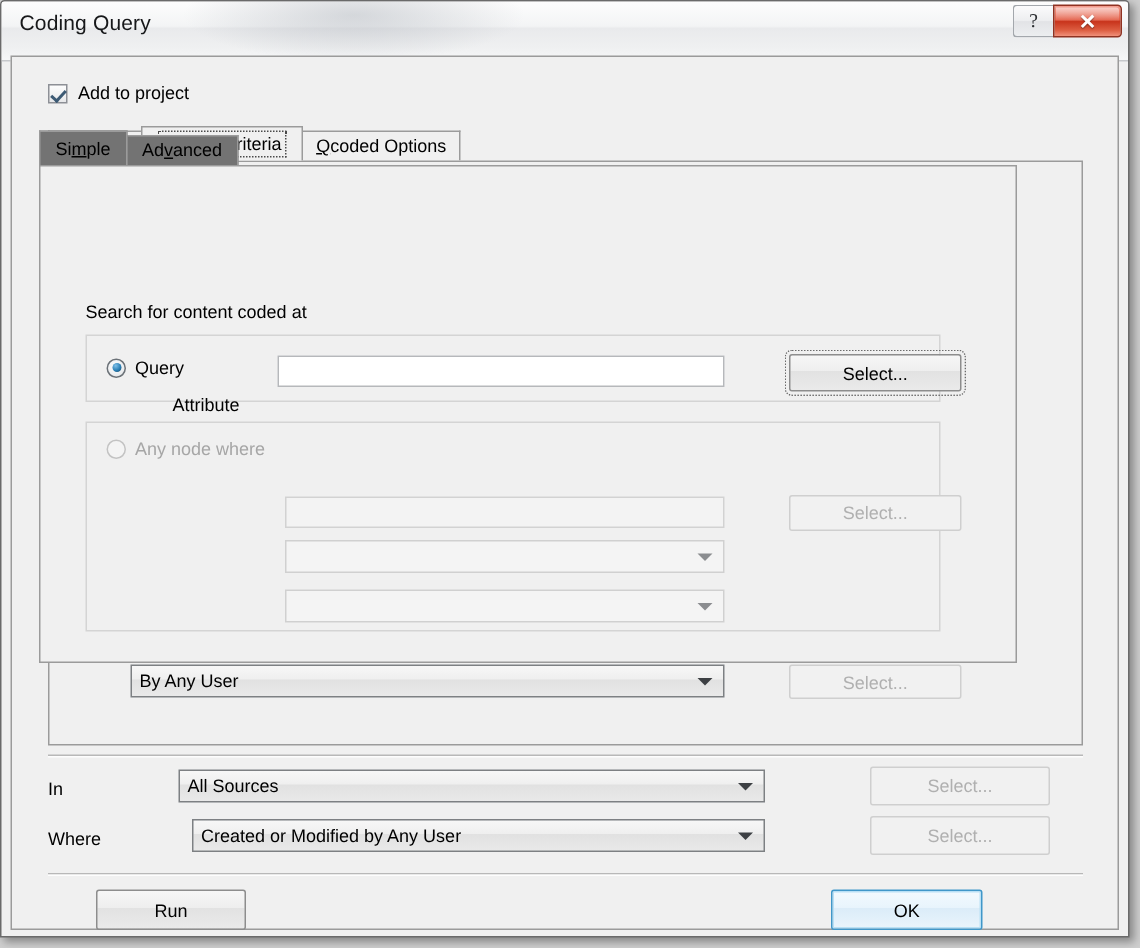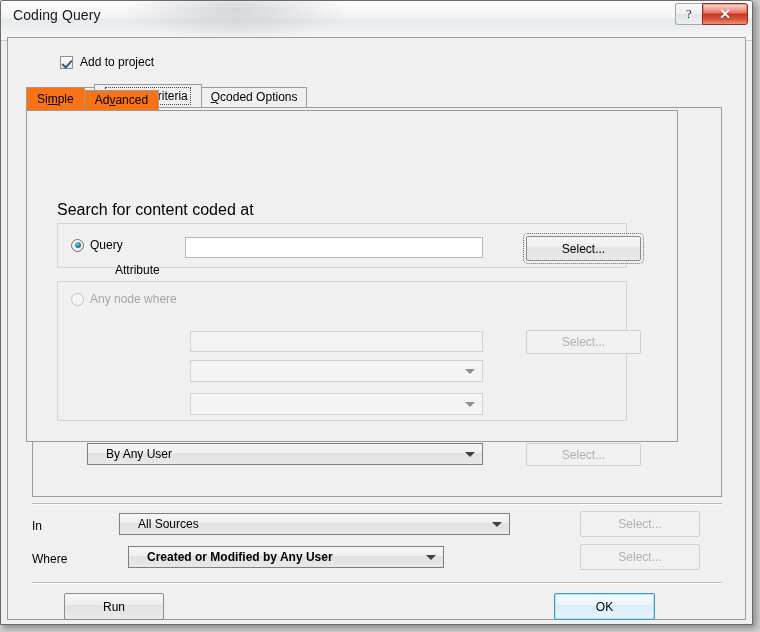--- a/index.html
+++ b/index.html
@@ -96,21 +96,20 @@
     background: #f0f0f0;
     border: 1px solid #9b9b9b;
   }
 
   
   .addproj {
     position: absolute;
     left: 24px; top: 17px;
     display: flex; align-items: center;
     cursor: default;
-    margin-left: 28px;
   }
   .chk {
     width: 13px; height: 13px;
     border: 1px solid #8d9096;
     background: linear-gradient(to bottom, #fdfdfd, #e7e8ea);
     position: relative;
     margin-right: 7px;
     flex: none;
   }
   .chk::after {
@@ -176,21 +175,21 @@
     align-items: flex-end;
     z-index: 4;
   }
   .subtab {
     height: 20px;
     padding: 0 10px;
     line-height: 19px;
     font-size: 12px;
     border: 1px solid #9b9b9b;
     border-bottom: none;
-    background: #f97316;
+    background: #737373;
     margin-right: -1px;
     cursor: default;
     white-space: nowrap;
   }
   .subtab.active {
     height: 23px;
     line-height: 22px;
     z-index: 5;
   }
   .subpanel {
@@ -201,21 +200,21 @@
     background: #f0f0f0;
     z-index: 2;
   }
 
   .underline { text-decoration: underline; }
 
   
   .search-label {
     position: absolute;
     left: 30px; top: 90px;
-    font-size: 16px;
+    font-size: 12px;
     text-align: right;
   }
 
   
   .groupbox {
     position: absolute;
     border: 1px solid #d4d4d4;
     background: #f0f0f0;
   }
   .gb-node  { left: 30px; top: 112px; width: 570px; height: 45px; }
@@ -281,21 +280,21 @@
   }
 
   
   .combo {
     position: absolute;
     border: 1px solid #7d8083;
     background: linear-gradient(to bottom, #f7f7f7 0%, #efefef 44%, #e1e1e1 46%, #e9e9e9 100%);
     height: 22px;
     font-size: 12px;
     display: flex; align-items: center;
-    padding-left: 18px;
+    padding-left: 5px;
     cursor: default;
   }
   .combo .arrow {
     position: absolute;
     right: 7px; top: 50%;
     margin-top: -2px;
     width: 0; height: 0;
     border-left: 5px solid transparent;
     border-right: 5px solid transparent;
     border-top: 5px solid #3d4044;
@@ -406,21 +405,21 @@
     <div class="sep sep-mid"></div>
 
     <div class="fld-label" style="left:24px; top:481px;">In</div>
     <div class="combo" style="left:111px; top:475px; width:391px;">
       <span>All Sources</span>
       <span class="arrow"></span>
     </div>
     <div class="btn disabled" style="left:540px; top:473px; width:120px; height:26px;">Select...</div>
 
     <div class="fld-label" style="left:24px; top:514px;">Where</div>
-    <div class="combo" style="left:120px; top:508px; width:316px;font-weight:bold;">
+    <div class="combo" style="left:120px; top:508px; width:382px;">
       <span>Created or Modified by Any User</span>
       <span class="arrow"></span>
     </div>
     <div class="btn disabled" style="left:540px; top:506px; width:120px; height:26px;">Select...</div>
 
     <div class="sep sep-bot"></div>
 
     <div class="btn" style="left:24px; top:555px; width:100px; height:27px;">Run</div>
     <div class="btn default" style="left:514px; top:555px; width:101px; height:27px;">OK</div>
 

